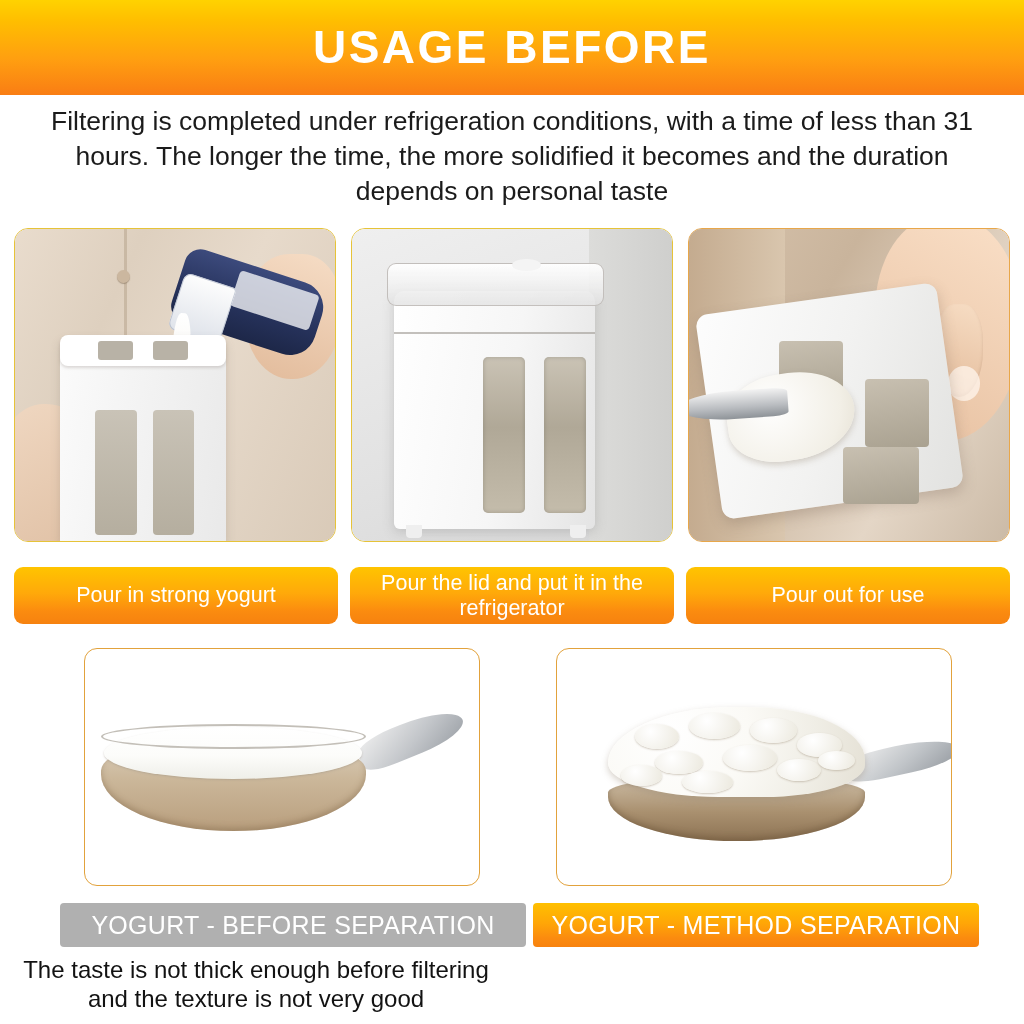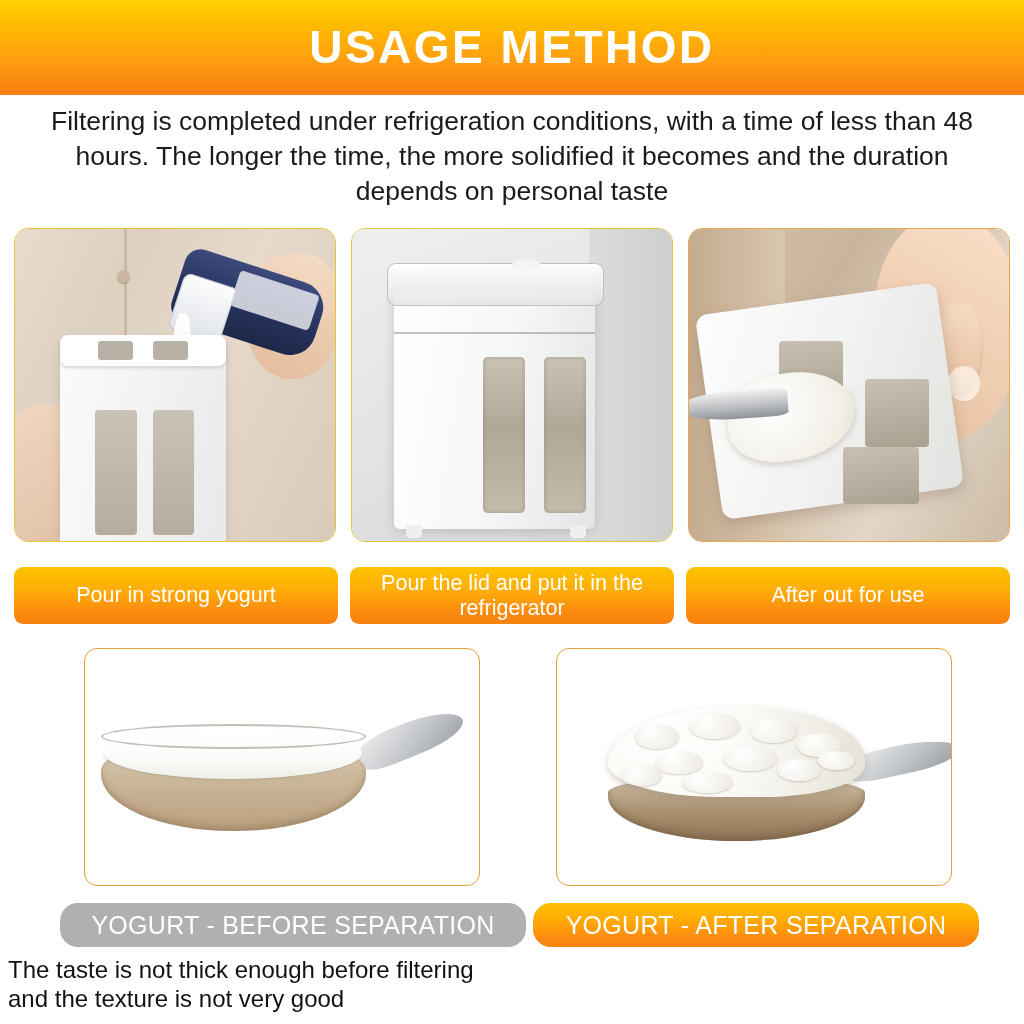--- a/index.html
+++ b/index.html
@@ -326,21 +326,21 @@
     position: absolute;
     left: 0; top: 903px;
     width: 1024px;
     height: 44px;
   }
   .badge {
     position: absolute;
     top: 0;
     height: 44px;
     box-sizing: border-box;
-    border-radius: 18px;
+    border-radius: 4px;
     color: #ffffff;
     display: flex;
     align-items: center;
     justify-content: center;
     font-size: 25px;
     letter-spacing: .3px;
     font-family: "Liberation Sans", sans-serif;
   }
   .badge.before {
     left: 60px; width: 466px;
@@ -354,36 +354,37 @@
   
   .desc-row {
     position: absolute;
     left: 0; top: 955px;
     width: 1024px;
     height: 66px;
     display: flex;
   }
   .desc {
     width: 512px;
+    text-align: center;
     font-size: 24px;
     line-height: 1.22;
     color: #121212;
     padding: 0 8px;
     box-sizing: border-box;
     font-family: "Liberation Sans", sans-serif;
   }
 </style>
 </head>
 <body>
 
 <div class="header-band">
-  <div class="header-title">USAGE METHOD</div>
-</div>
-
-<div class="intro">Filtering is completed under refrigeration conditions, with a time of less than 48 hours. The longer the time, the more solidified it becomes and the duration depends on personal taste</div>
+  <div class="header-title">USAGE BEFORE</div>
+</div>
+
+<div class="intro">Filtering is completed under refrigeration conditions, with a time of less than 31 hours. The longer the time, the more solidified it becomes and the duration depends on personal taste</div>
 
 <div class="steps-row">
 
   <div class="step-photo first">
     <div class="ph-canvas">
       <div class="p1-bg"></div>
       <div class="p1-shirtline"></div>
       <div class="p1-button" style="left:32%; top:13%;"></div>
       <div class="p1-button" style="left:32%; top:35%;"></div>
       <div class="p1-arm-l"></div>
@@ -432,21 +433,21 @@
       <div class="p3-cell" style="left:48%; top:70%; width:24%; height:18%;"></div>
       <div class="p3-yogurt"></div>
       <div class="p3-spoon"></div>
     </div>
   </div>
 </div>
 
 <div class="caps-row">
   <div class="cap-bar">Pour in strong yogurt</div>
   <div class="cap-bar">Pour the lid and put it in the refrigerator</div>
-  <div class="cap-bar">After out for use</div>
+  <div class="cap-bar">Pour out for use</div>
 </div>
 
 <div class="cmp-row">
 
   <div class="cmp-panel left">
     <div class="spoon-before">
       <div class="sb-handle"></div>
       <div class="sb-bowl"></div>
       <div class="sb-liquid"></div>
       <div class="sb-rim"></div>
@@ -468,18 +469,18 @@
       <div class="curd" style="left:30%; top:48%; width:15%; height:15%;"></div>
       <div class="curd" style="left:12%; top:44%; width:12%; height:14%;"></div>
       <div class="curd" style="left:70%; top:34%; width:11%; height:13%;"></div>
     </div>
   </div>
 
 </div>
 
 <div class="badge-row">
   <div class="badge before">YOGURT - BEFORE SEPARATION</div>
-  <div class="badge after">YOGURT - AFTER SEPARATION</div>
+  <div class="badge after">YOGURT - METHOD SEPARATION</div>
 </div>
 
 <div class="desc-row">
   <div class="desc">The taste is not thick enough before filtering and the texture is not very good</div>
 </div>
 
 </body></html>

